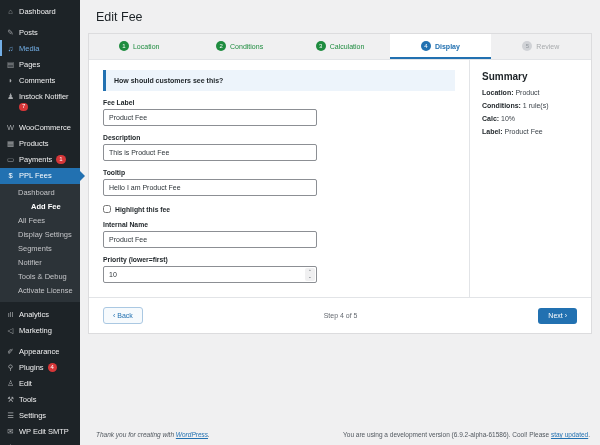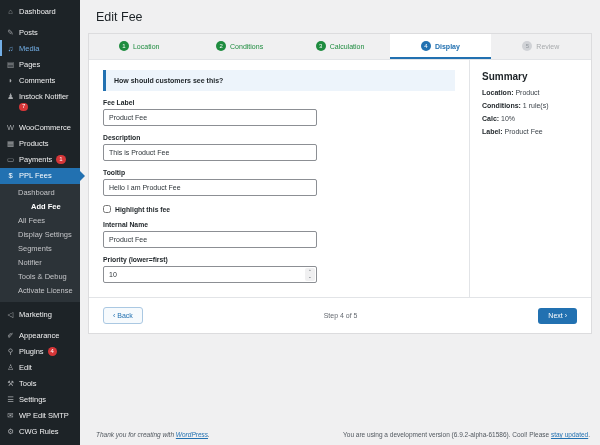--- a/index.html
+++ b/index.html
@@ -145,20 +145,24 @@
     <div class="smi current">Add Fee</div>
     <div class="smi">All Fees</div>
     <div class="smi">Display Settings</div>
     <div class="smi">Segments</div>
     <div class="smi">Notifier</div>
     <div class="smi">Tools &amp; Debug</div>
     <div class="smi">Activate License</div>
   </div>
   <div class="sep"></div>
   <div class="mi">
+    <span class="ic">ıll</span>
+    <span>Analytics</span>
+  </div>
+  <div class="mi">
     <span class="ic">◁</span>
     <span>Marketing</span>
   </div>
   <div class="sep"></div>
   <div class="mi">
     <span class="ic">✐</span>
     <span>Appearance</span>
   </div>
   <div class="mi">
     <span class="ic">⚲</span>

